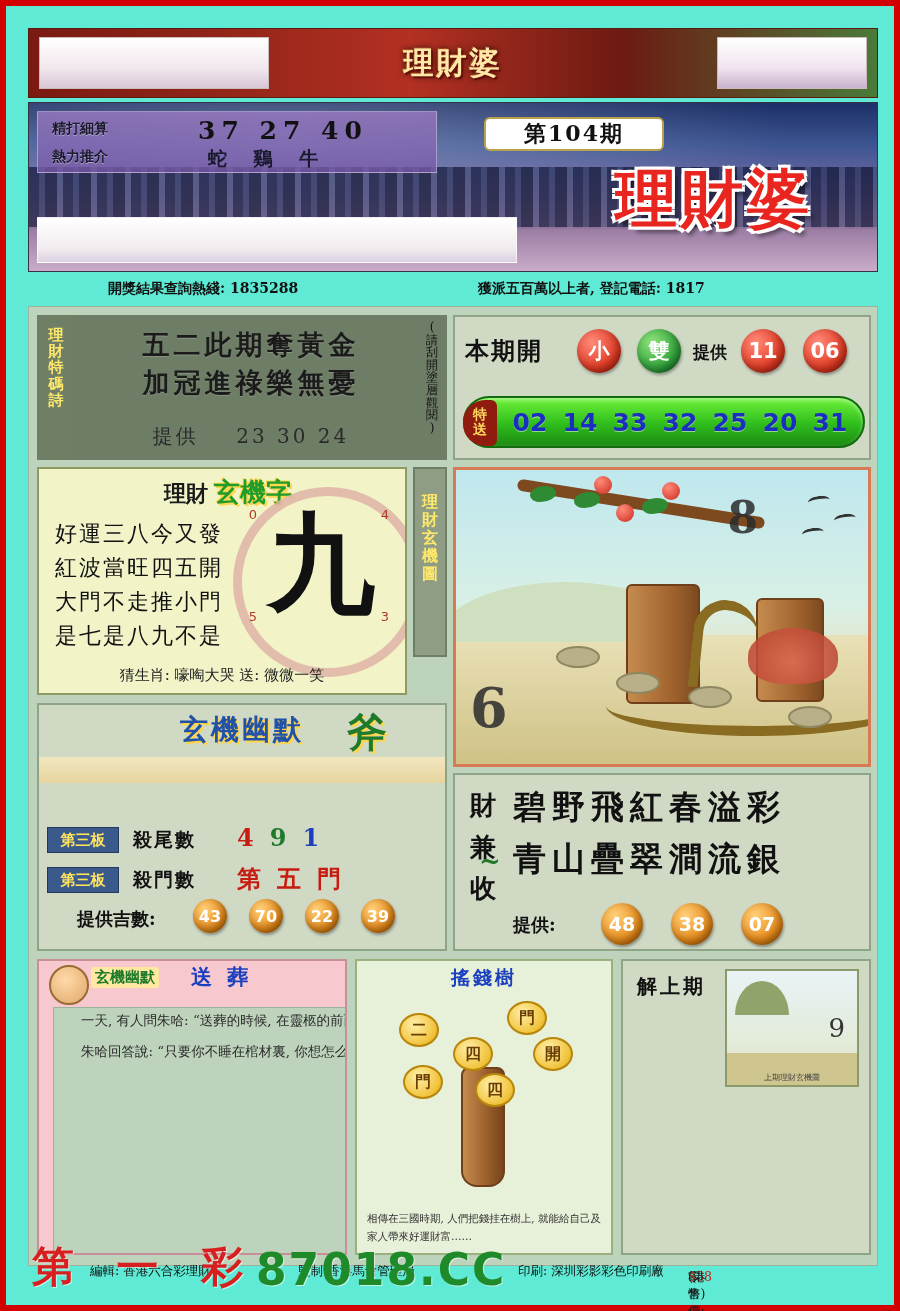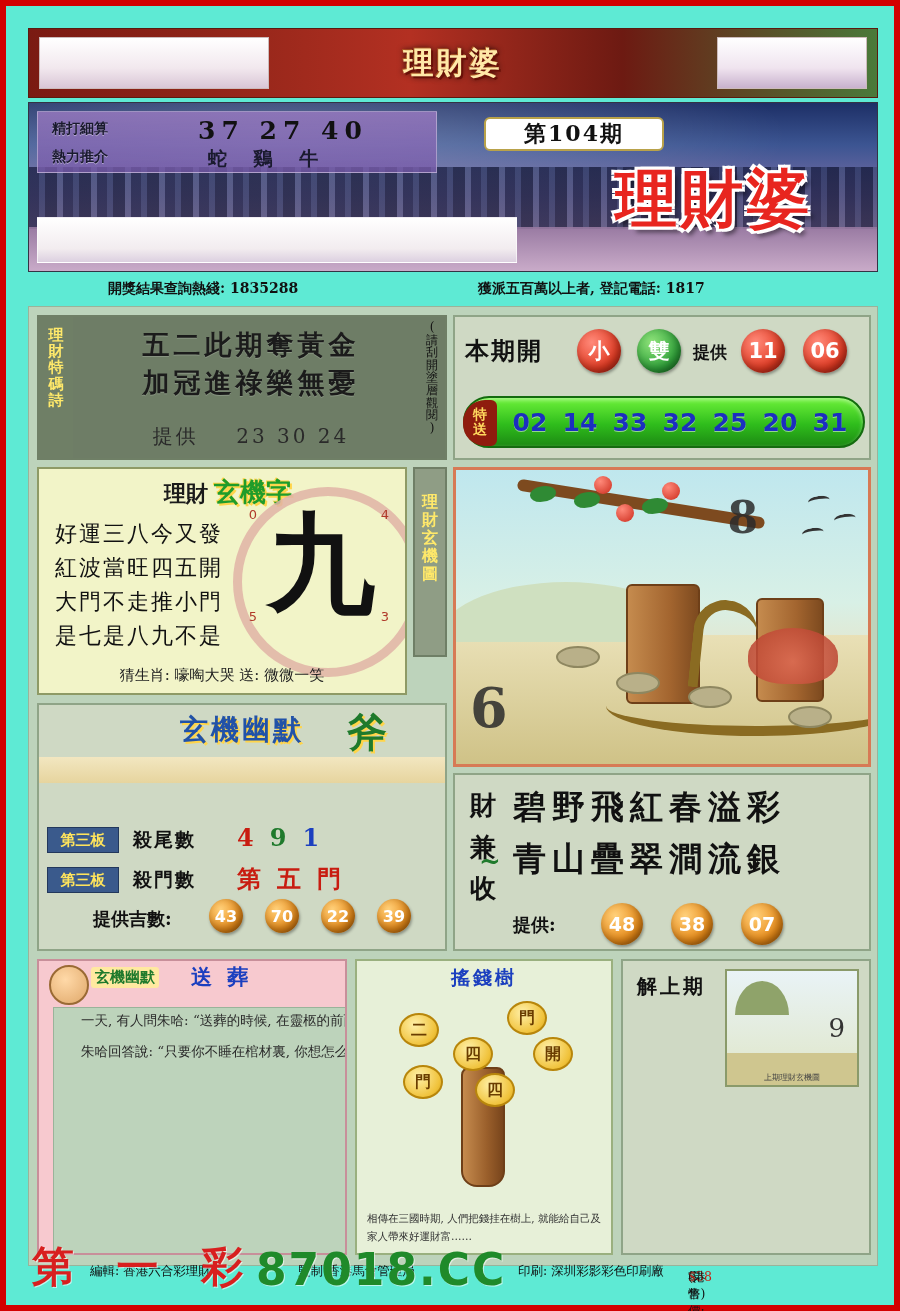--- a/index.html
+++ b/index.html
@@ -333,21 +333,21 @@
   }
   .bval {
     position:absolute; left:190px; top:0;
     font-family:"DejaVu Serif","Liberation Serif",serif; font-weight:bold;
     font-size:24px; color:#c81c10; letter-spacing:16px;
   }
   .bval.mixed span { color:#c81c10; }
   .bval.mixed span.g { color:#1f7a2c; }
   .bval.mixed span.b { color:#1b3fbf; }
   .lucky {
-    position:absolute; left:24px; bottom:10px; width:394px; height:40px;
+    position:absolute; left:8px; bottom:10px; width:394px; height:40px;
   }
   .lucky .lbl {
     position:absolute; left:30px; top:8px;
     font-family:"DejaVu Serif","Liberation Serif",serif; font-weight:bold;
     font-size:18px; color:#111;
   }
   .lucky .ball { top:0; width:34px; height:34px; font-size:16px; }
   
   .couplet {
     position:absolute; left:424px; top:466px; width:418px; height:178px;

